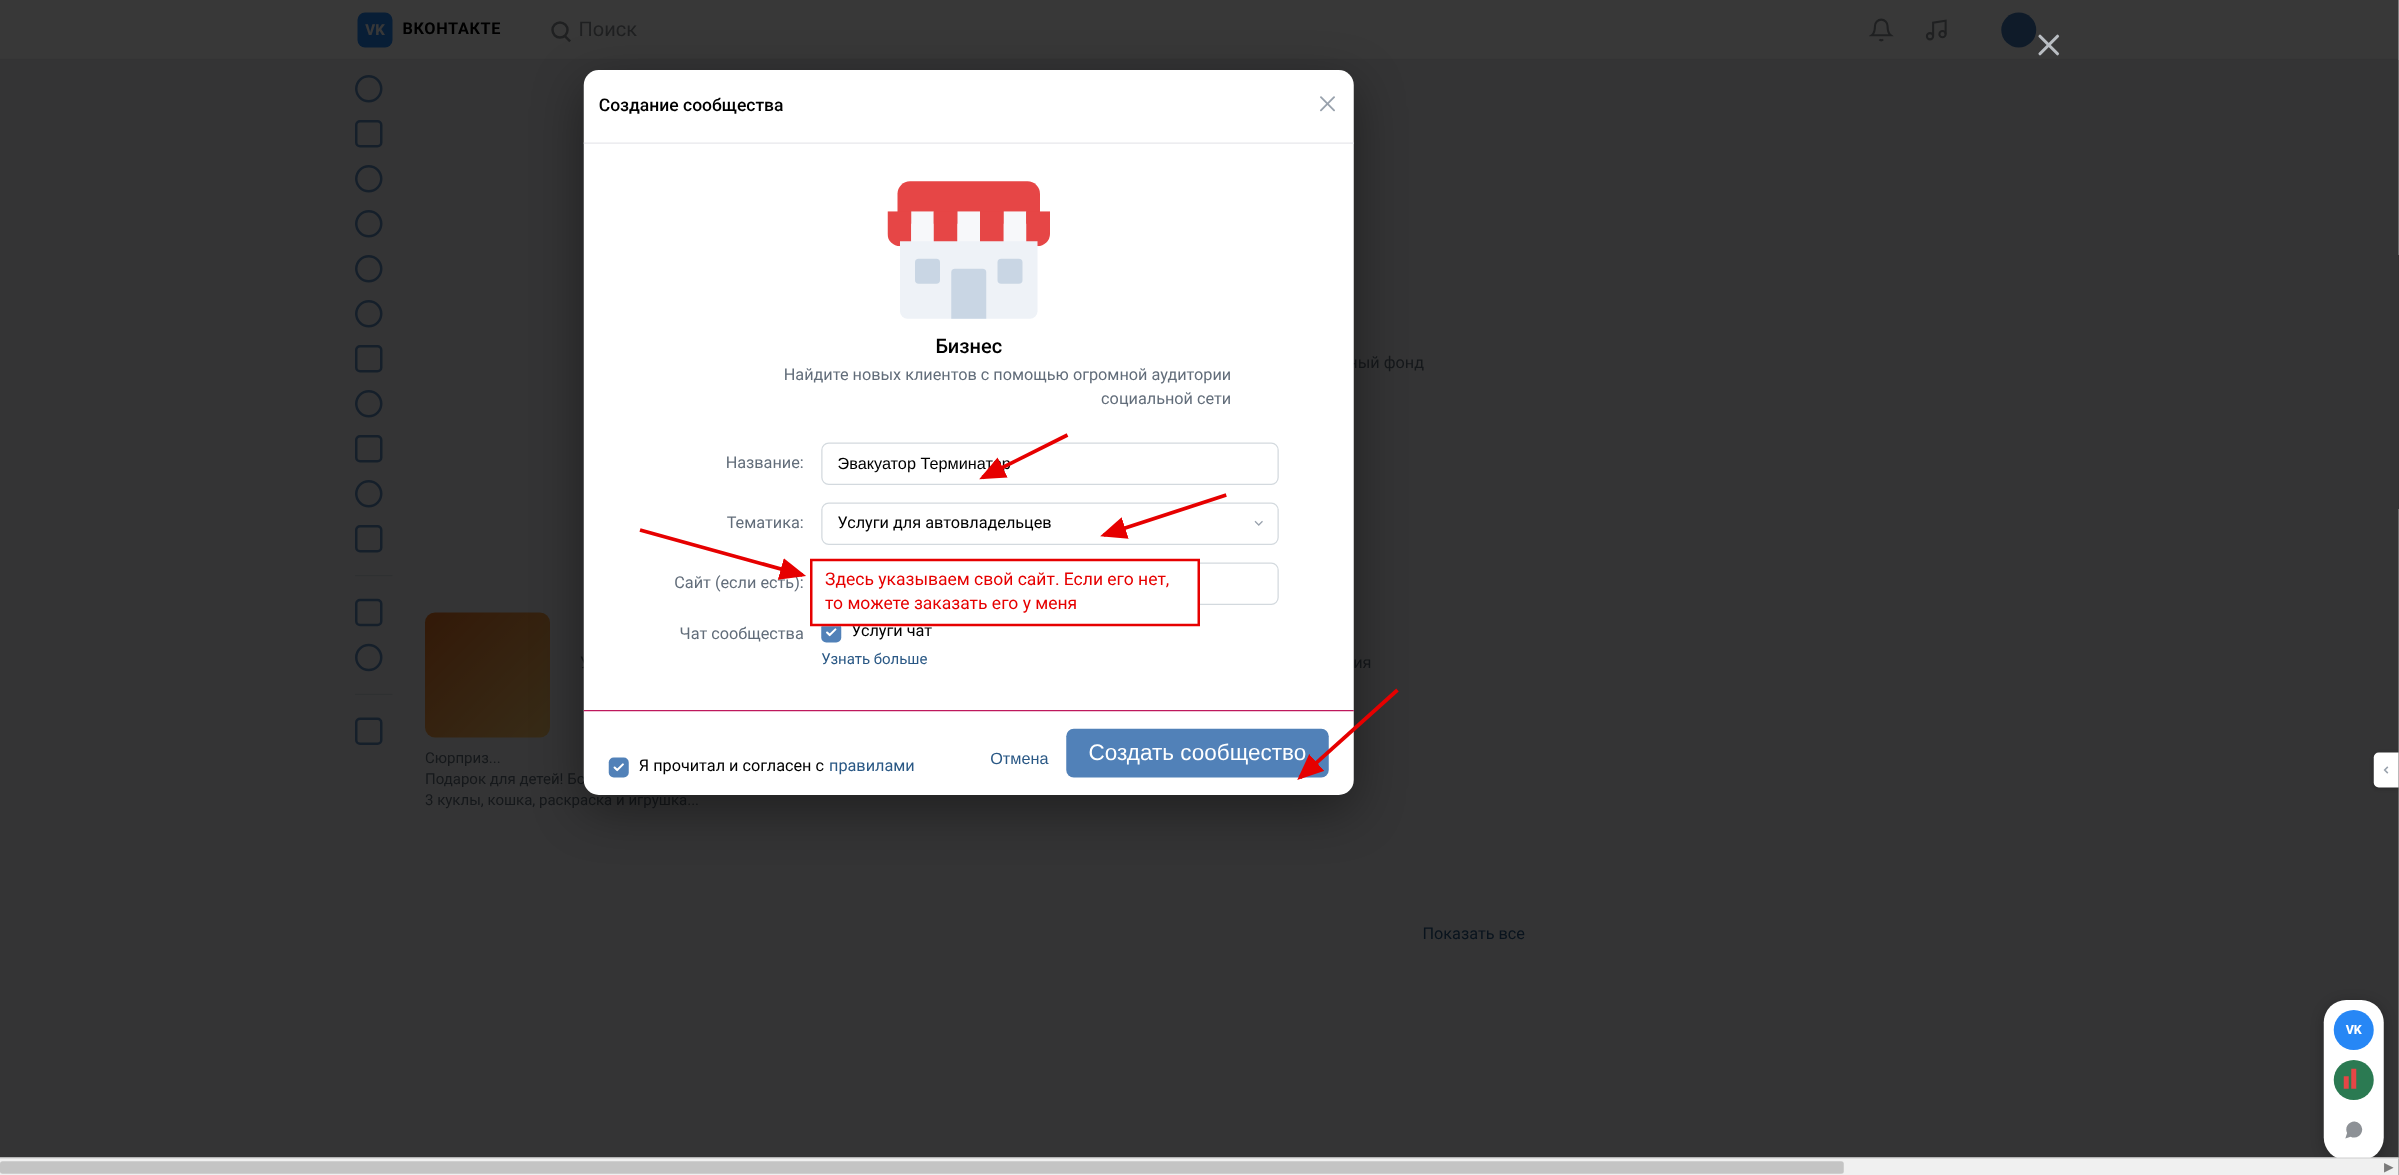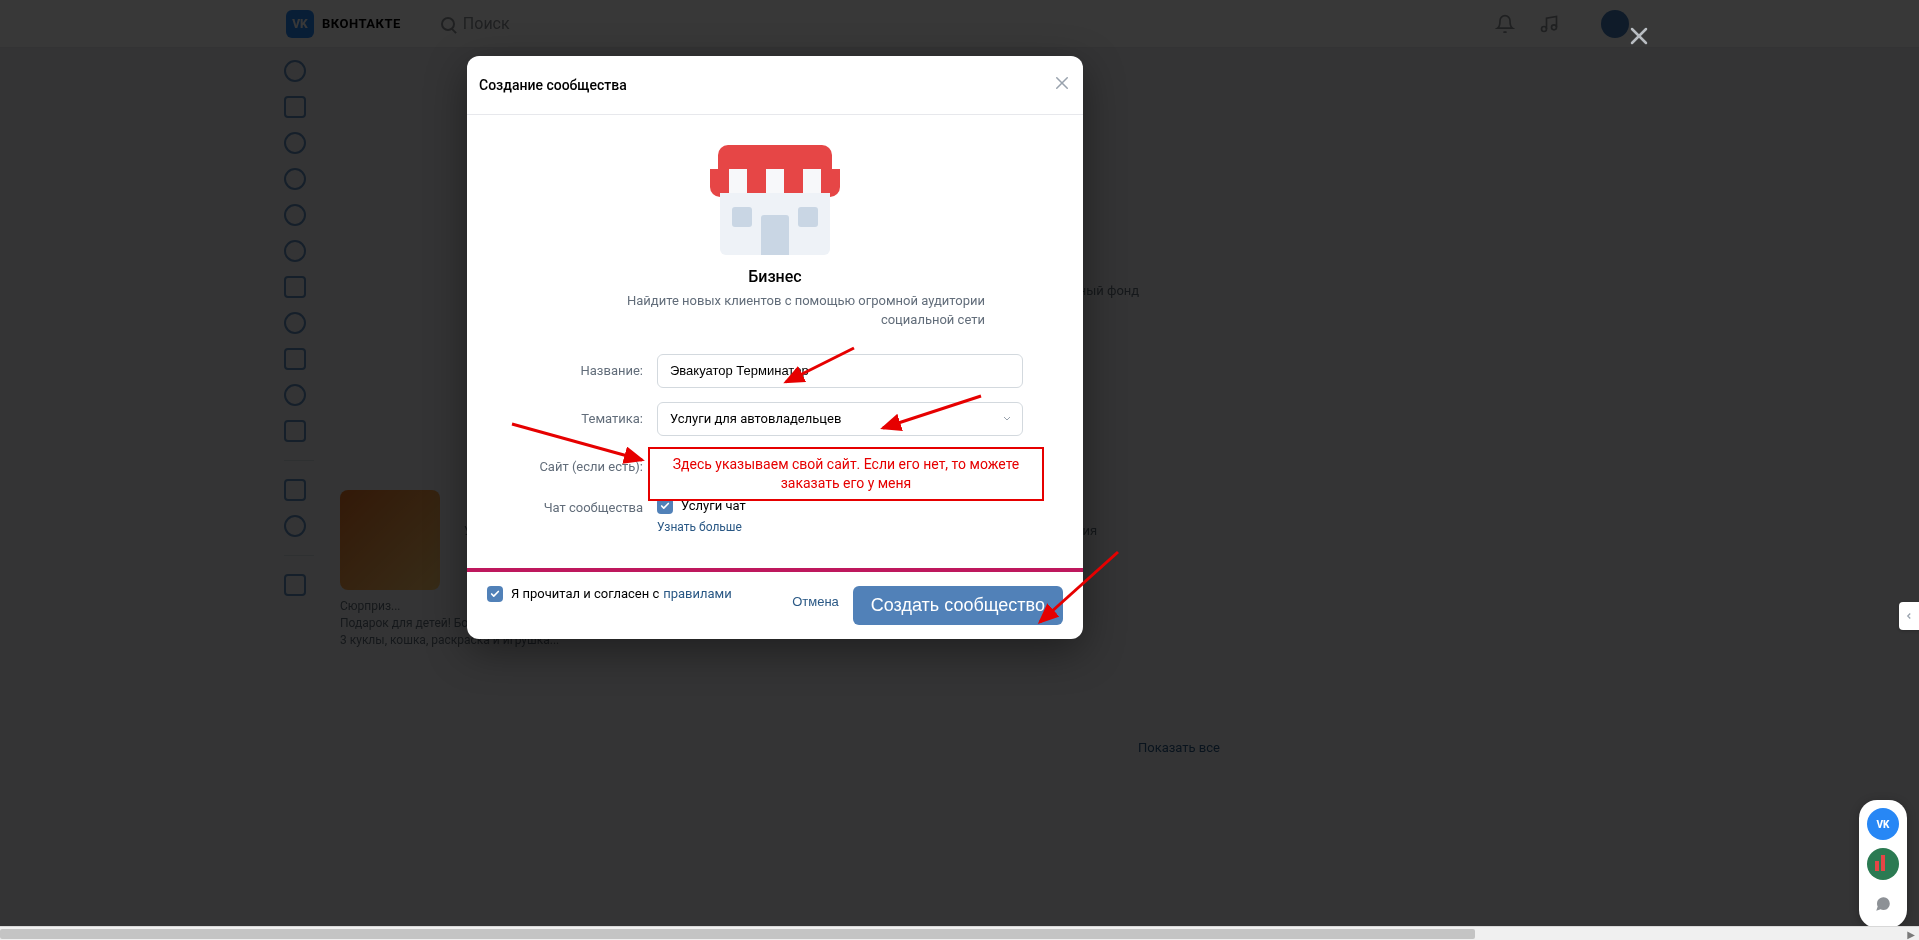--- a/index.html
+++ b/index.html
@@ -84,21 +84,21 @@
 .select-display{width:100%;height:34px;border:1px solid #d3d9de;border-radius:6px;padding:0 30px 0 12px;font-size:13px;color:#000;background:#fff;display:flex;align-items:center;cursor:pointer;}
 .chk{width:16px;height:16px;border-radius:4px;background:#5181b8;display:inline-flex;align-items:center;justify-content:center;margin-right:8px;flex:none;}
 .chk svg{width:10px;height:10px;color:#fff;}
 .chat-row{display:flex;align-items:center;font-size:13px;color:#000;}
 .learn{font-size:12px;color:#2a5885;margin-top:6px;margin-left:0px;cursor:pointer;}
 
 
 .annot-box{position:absolute;border:2px solid #e60000;background:#fff;padding:6px 10px;font-size:14px;color:#e60000;line-height:1.35;}
 .arrow{position:absolute;pointer-events:none;}
 
-.modal-foot{border-top:4px solid #be185d;padding:14px 20px;display:flex;align-items:flex-start;}
+.modal-foot{border-top:1px solid #be185d;padding:14px 20px;display:flex;align-items:flex-end;}
 .agree{display:flex;align-items:center;font-size:13px;color:#000;}
 .agree a{color:#2a5885;text-decoration:none;margin-left:4px;}
 .foot-spacer{flex:1;}
 .btn-cancel{font-size:13px;color:#2a5885;background:none;border:none;padding:8px 14px;cursor:pointer;}
 .btn-primary{font-size:18px;color:#fff;background:#5181b8;border:none;border-radius:6px;padding:9px 18px;cursor:pointer;font-weight:500;}
 
 
 .side-expand{position:absolute;right:0;top:602px;width:20px;height:28px;background:#fff;border-radius:4px 0 0 4px;display:flex;align-items:center;justify-content:center;color:#99a2ad;box-shadow:0 1px 3px rgba(0,0,0,0.2);}
 .side-stack{position:absolute;right:12px;bottom:12px;display:flex;flex-direction:column;gap:8px;background:#fff;border-radius:18px;padding:8px;box-shadow:0 2px 10px rgba(0,0,0,0.25);}
 .side-stack .sb{width:32px;height:32px;border-radius:50%;display:flex;align-items:center;justify-content:center;}
@@ -278,21 +278,21 @@
       </span>
       <span>Я прочитал и согласен с</span>
       <a href="#">правилами</a>
     </div>
     <div class="foot-spacer"></div>
     <button class="btn-cancel">Отмена</button>
     <button class="btn-primary">Создать сообщество</button>
   </div>
 </div>
 
-<div class="annot-box" style="left:648px;top:447px;width:396px;text-align:center;">
+<div class="annot-box" style="left:648px;top:447px;width:312px;">
   <span>Здесь указываем свой сайт. Если его нет, то можете заказать его у меня</span>
 </div>
 
 <svg class="arrow" style="left:778px;top:344px;width:80px;height:42px;">
   <defs>
       <marker id="ah1" markerWidth="8" markerHeight="8" refX="6" refY="3" orient="auto">
         <path d="M0,0 L7,3 L0,6 Z" fill="#e60000"></path>
       </marker>
     </defs>
   <line x1="76" y1="4" x2="8" y2="38" stroke="#e60000" stroke-width="3" marker-end="url(#ah1)"></line>

